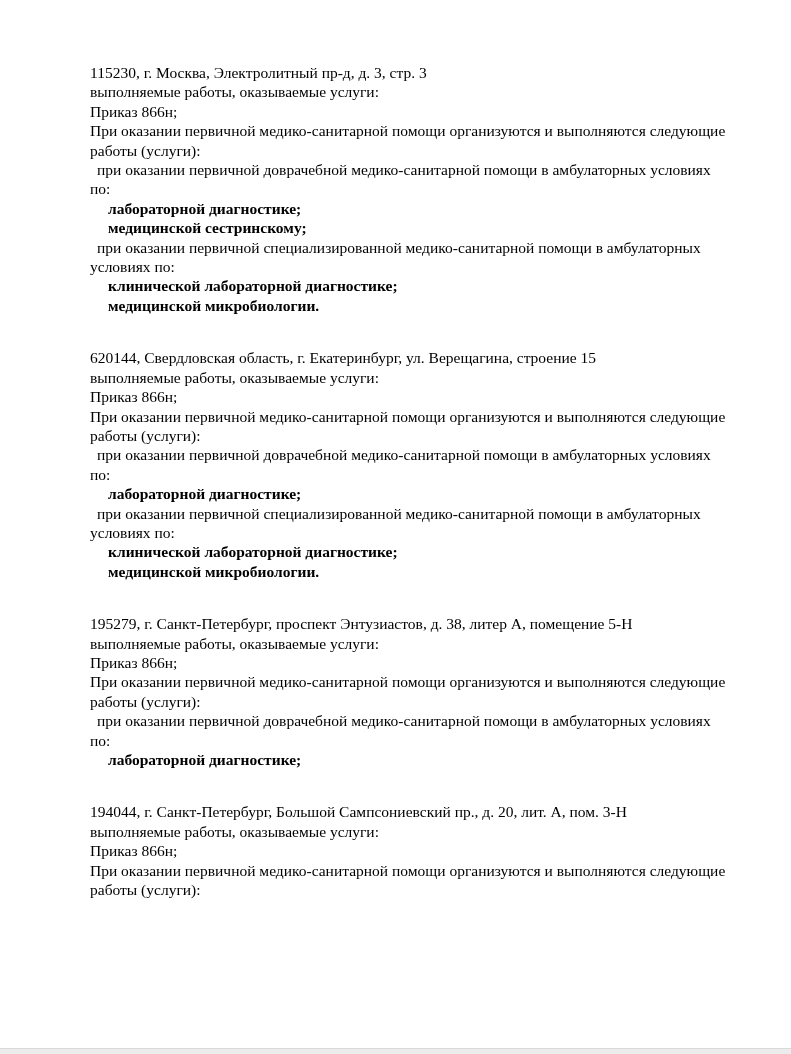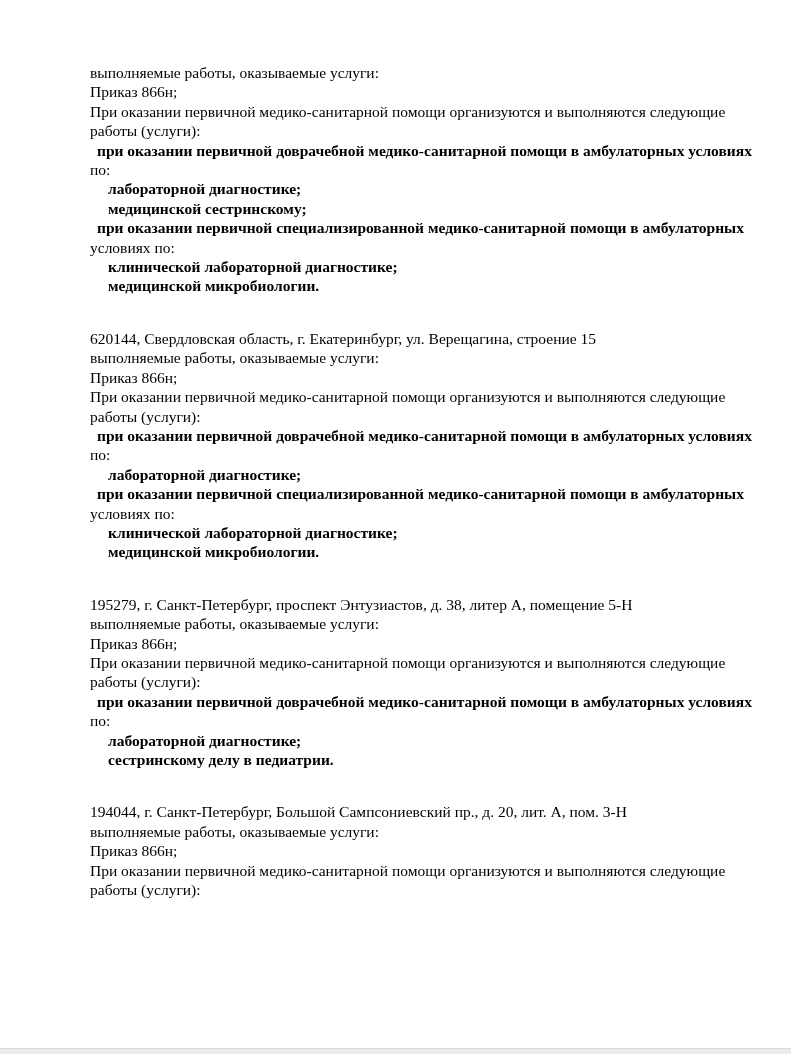--- a/index.html
+++ b/index.html
@@ -23,37 +23,38 @@
     line-height: 19.4px;
     color: #000000;
     letter-spacing: 0;
   }
   .block + .block {
     margin-top: 33px; 
   }
   .line {
     white-space: nowrap;
   }
-  .indent-1 { padding-left: 7px; font-weight: bold; }
+  .indent-1 { padding-left: 7px; }
   .indent-2 { padding-left: 18px; font-weight: bold; }
   .bottom-bar {
     position: absolute;
     left: 0;
     right: 0;
     bottom: 0;
     height: 5px;
     background: #ececec;
     border-top: 1px solid #d9d9d9;
   }
 </style>
 </head>
 <body style="background: rgb(255, 255, 255);">
 
 <div class="doc" style="color: rgb(0, 0, 0);">
     <section class="block">
+      <div class="line indent-0">115230, г. Москва, Электролитный пр-д, д. 3, стр. 3</div>
       <div class="line indent-0">выполняемые работы, оказываемые услуги:</div>
       <div class="line indent-0">Приказ 866н;</div>
       <div class="line indent-0">При оказании первичной медико-санитарной помощи организуются и выполняются следующие</div>
       <div class="line indent-0">работы (услуги):</div>
       <div class="line indent-1">при оказании первичной доврачебной медико-санитарной помощи в амбулаторных условиях</div>
       <div class="line indent-0">по:</div>
       <div class="line indent-2">лабораторной диагностике;</div>
       <div class="line indent-2">медицинской сестринскому;</div>
       <div class="line indent-1">при оказании первичной специализированной медико-санитарной помощи в амбулаторных</div>
       <div class="line indent-0">условиях по:</div>
@@ -76,21 +77,20 @@
     </section>
     <section class="block">
       <div class="line indent-0">195279, г. Санкт-Петербург, проспект Энтузиастов, д. 38, литер А, помещение 5-Н</div>
       <div class="line indent-0">выполняемые работы, оказываемые услуги:</div>
       <div class="line indent-0">Приказ 866н;</div>
       <div class="line indent-0">При оказании первичной медико-санитарной помощи организуются и выполняются следующие</div>
       <div class="line indent-0">работы (услуги):</div>
       <div class="line indent-1">при оказании первичной доврачебной медико-санитарной помощи в амбулаторных условиях</div>
       <div class="line indent-0">по:</div>
       <div class="line indent-2">лабораторной диагностике;</div>
-      <div class="line indent-2">сестринскому делу в педиатрии.</div>
     </section>
     <section class="block">
       <div class="line indent-0">194044, г. Санкт-Петербург, Большой Сампсониевский пр., д. 20, лит. А, пом. 3-Н</div>
       <div class="line indent-0">выполняемые работы, оказываемые услуги:</div>
       <div class="line indent-0">Приказ 866н;</div>
       <div class="line indent-0">При оказании первичной медико-санитарной помощи организуются и выполняются следующие</div>
       <div class="line indent-0">работы (услуги):</div>
     </section>
   </div>
 

